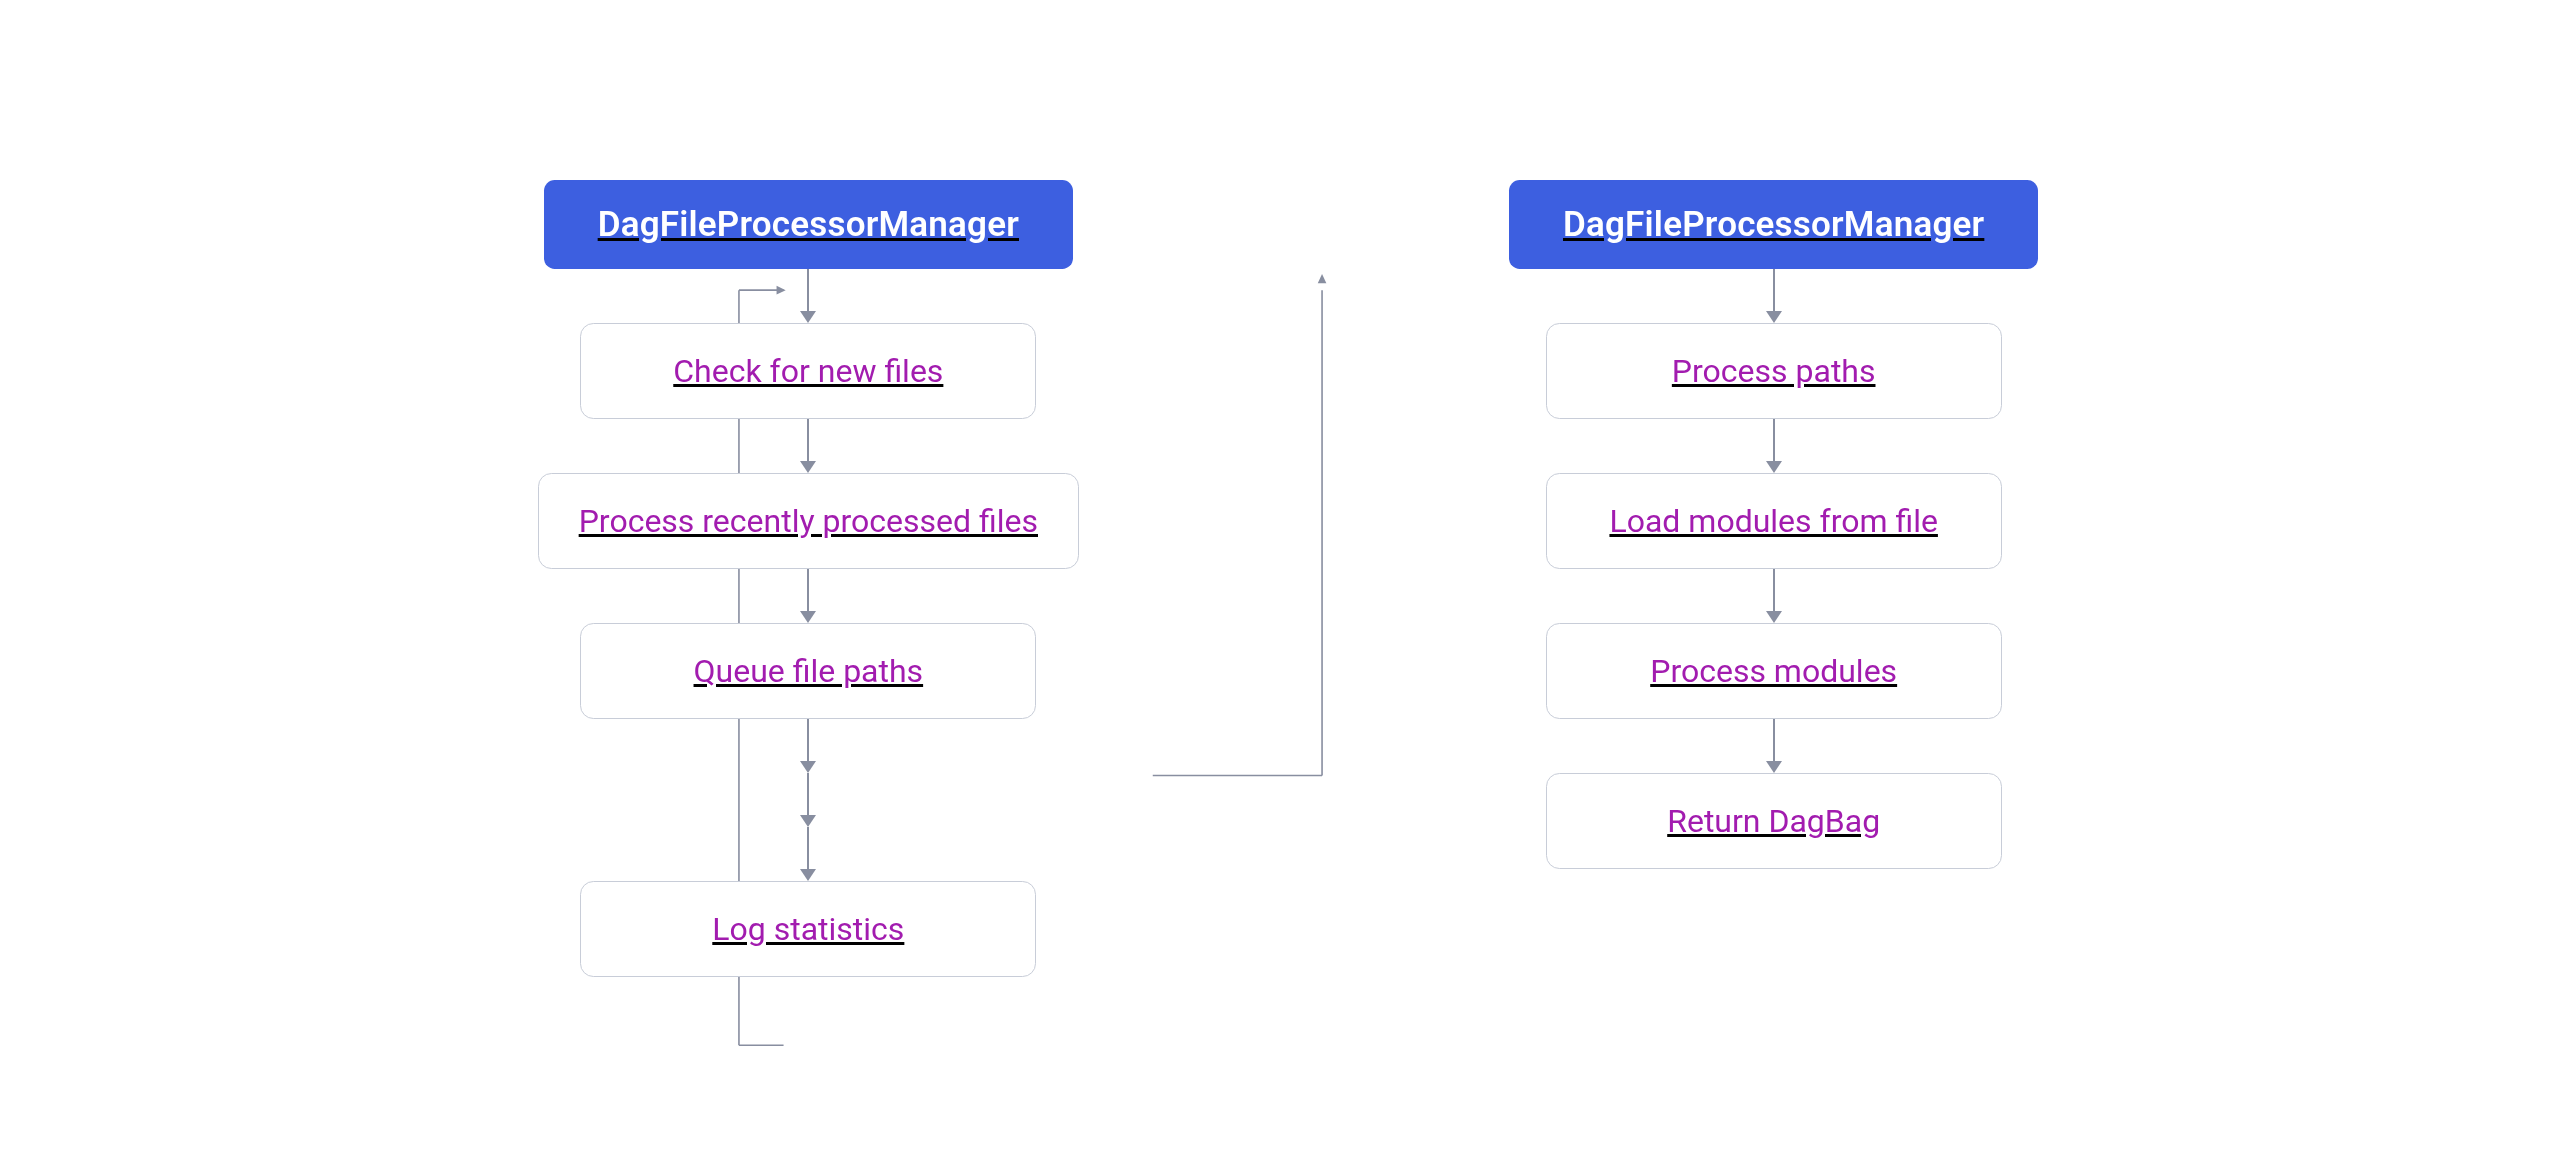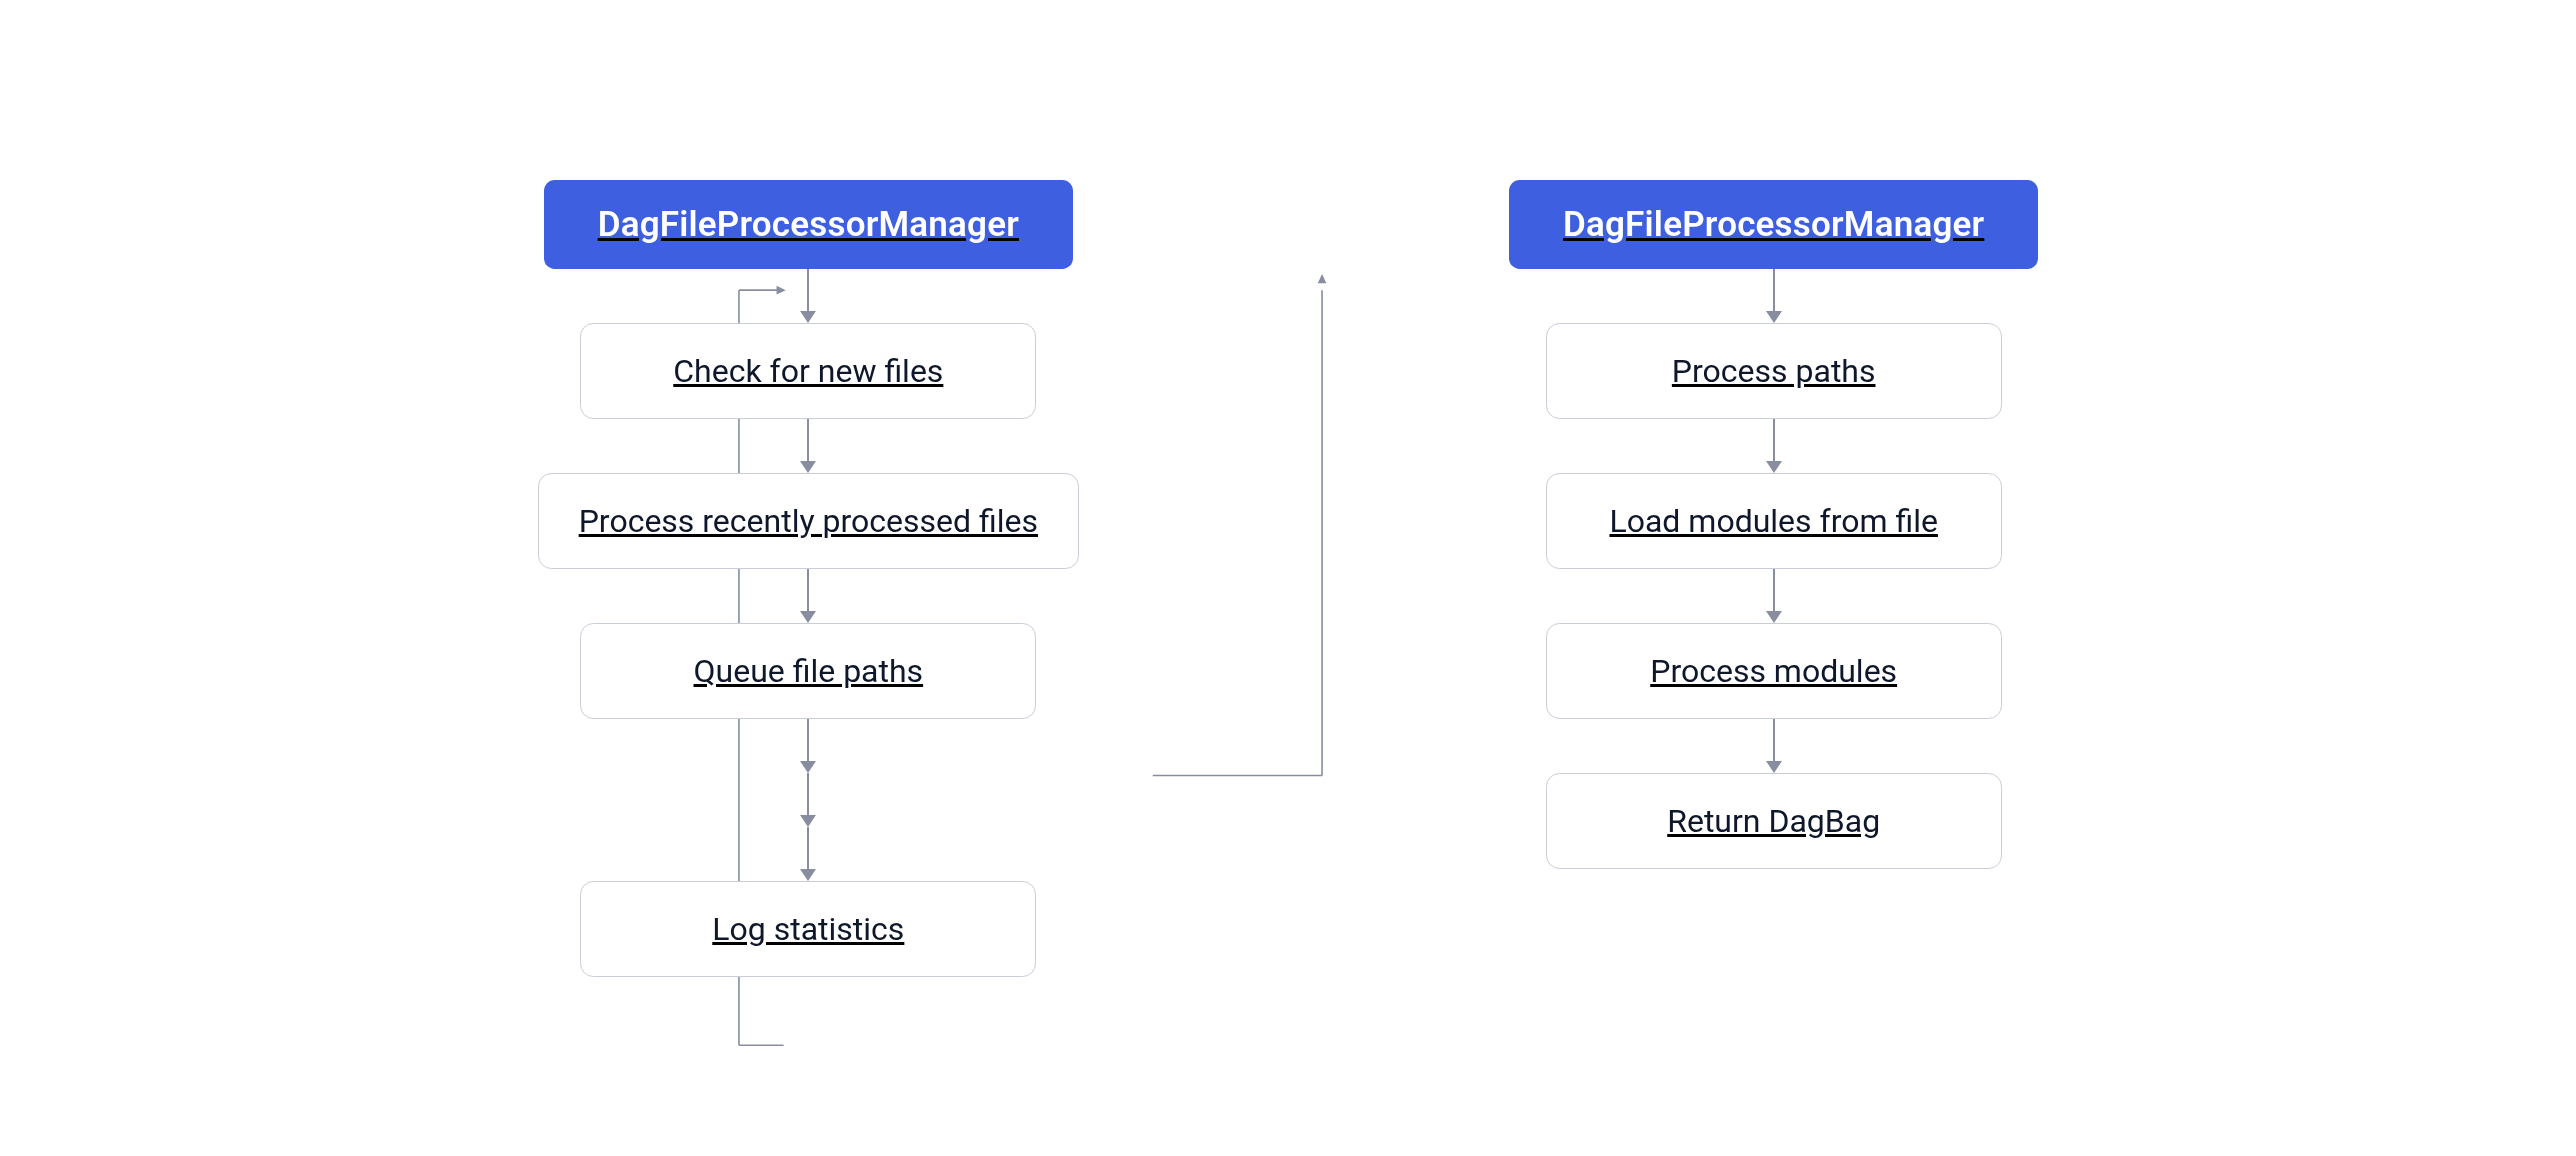--- a/index.html
+++ b/index.html
@@ -39,21 +39,21 @@
     }
 
     .step-box {
       border: 1.7px solid #c8cdd8;
       border-radius: 13.4px;
       padding: 28px 40px;
       min-width: 456px;
       text-align: center;
       background: #ffffff;
       font-size: 32px;
-      color: #0f172a;
+      color: #a21caf;
       font-weight: 400;
     }
 
     .arrow-down {
       display: flex;
       flex-direction: column;
       align-items: center;
       height: 54px;
       position: relative;
     }

